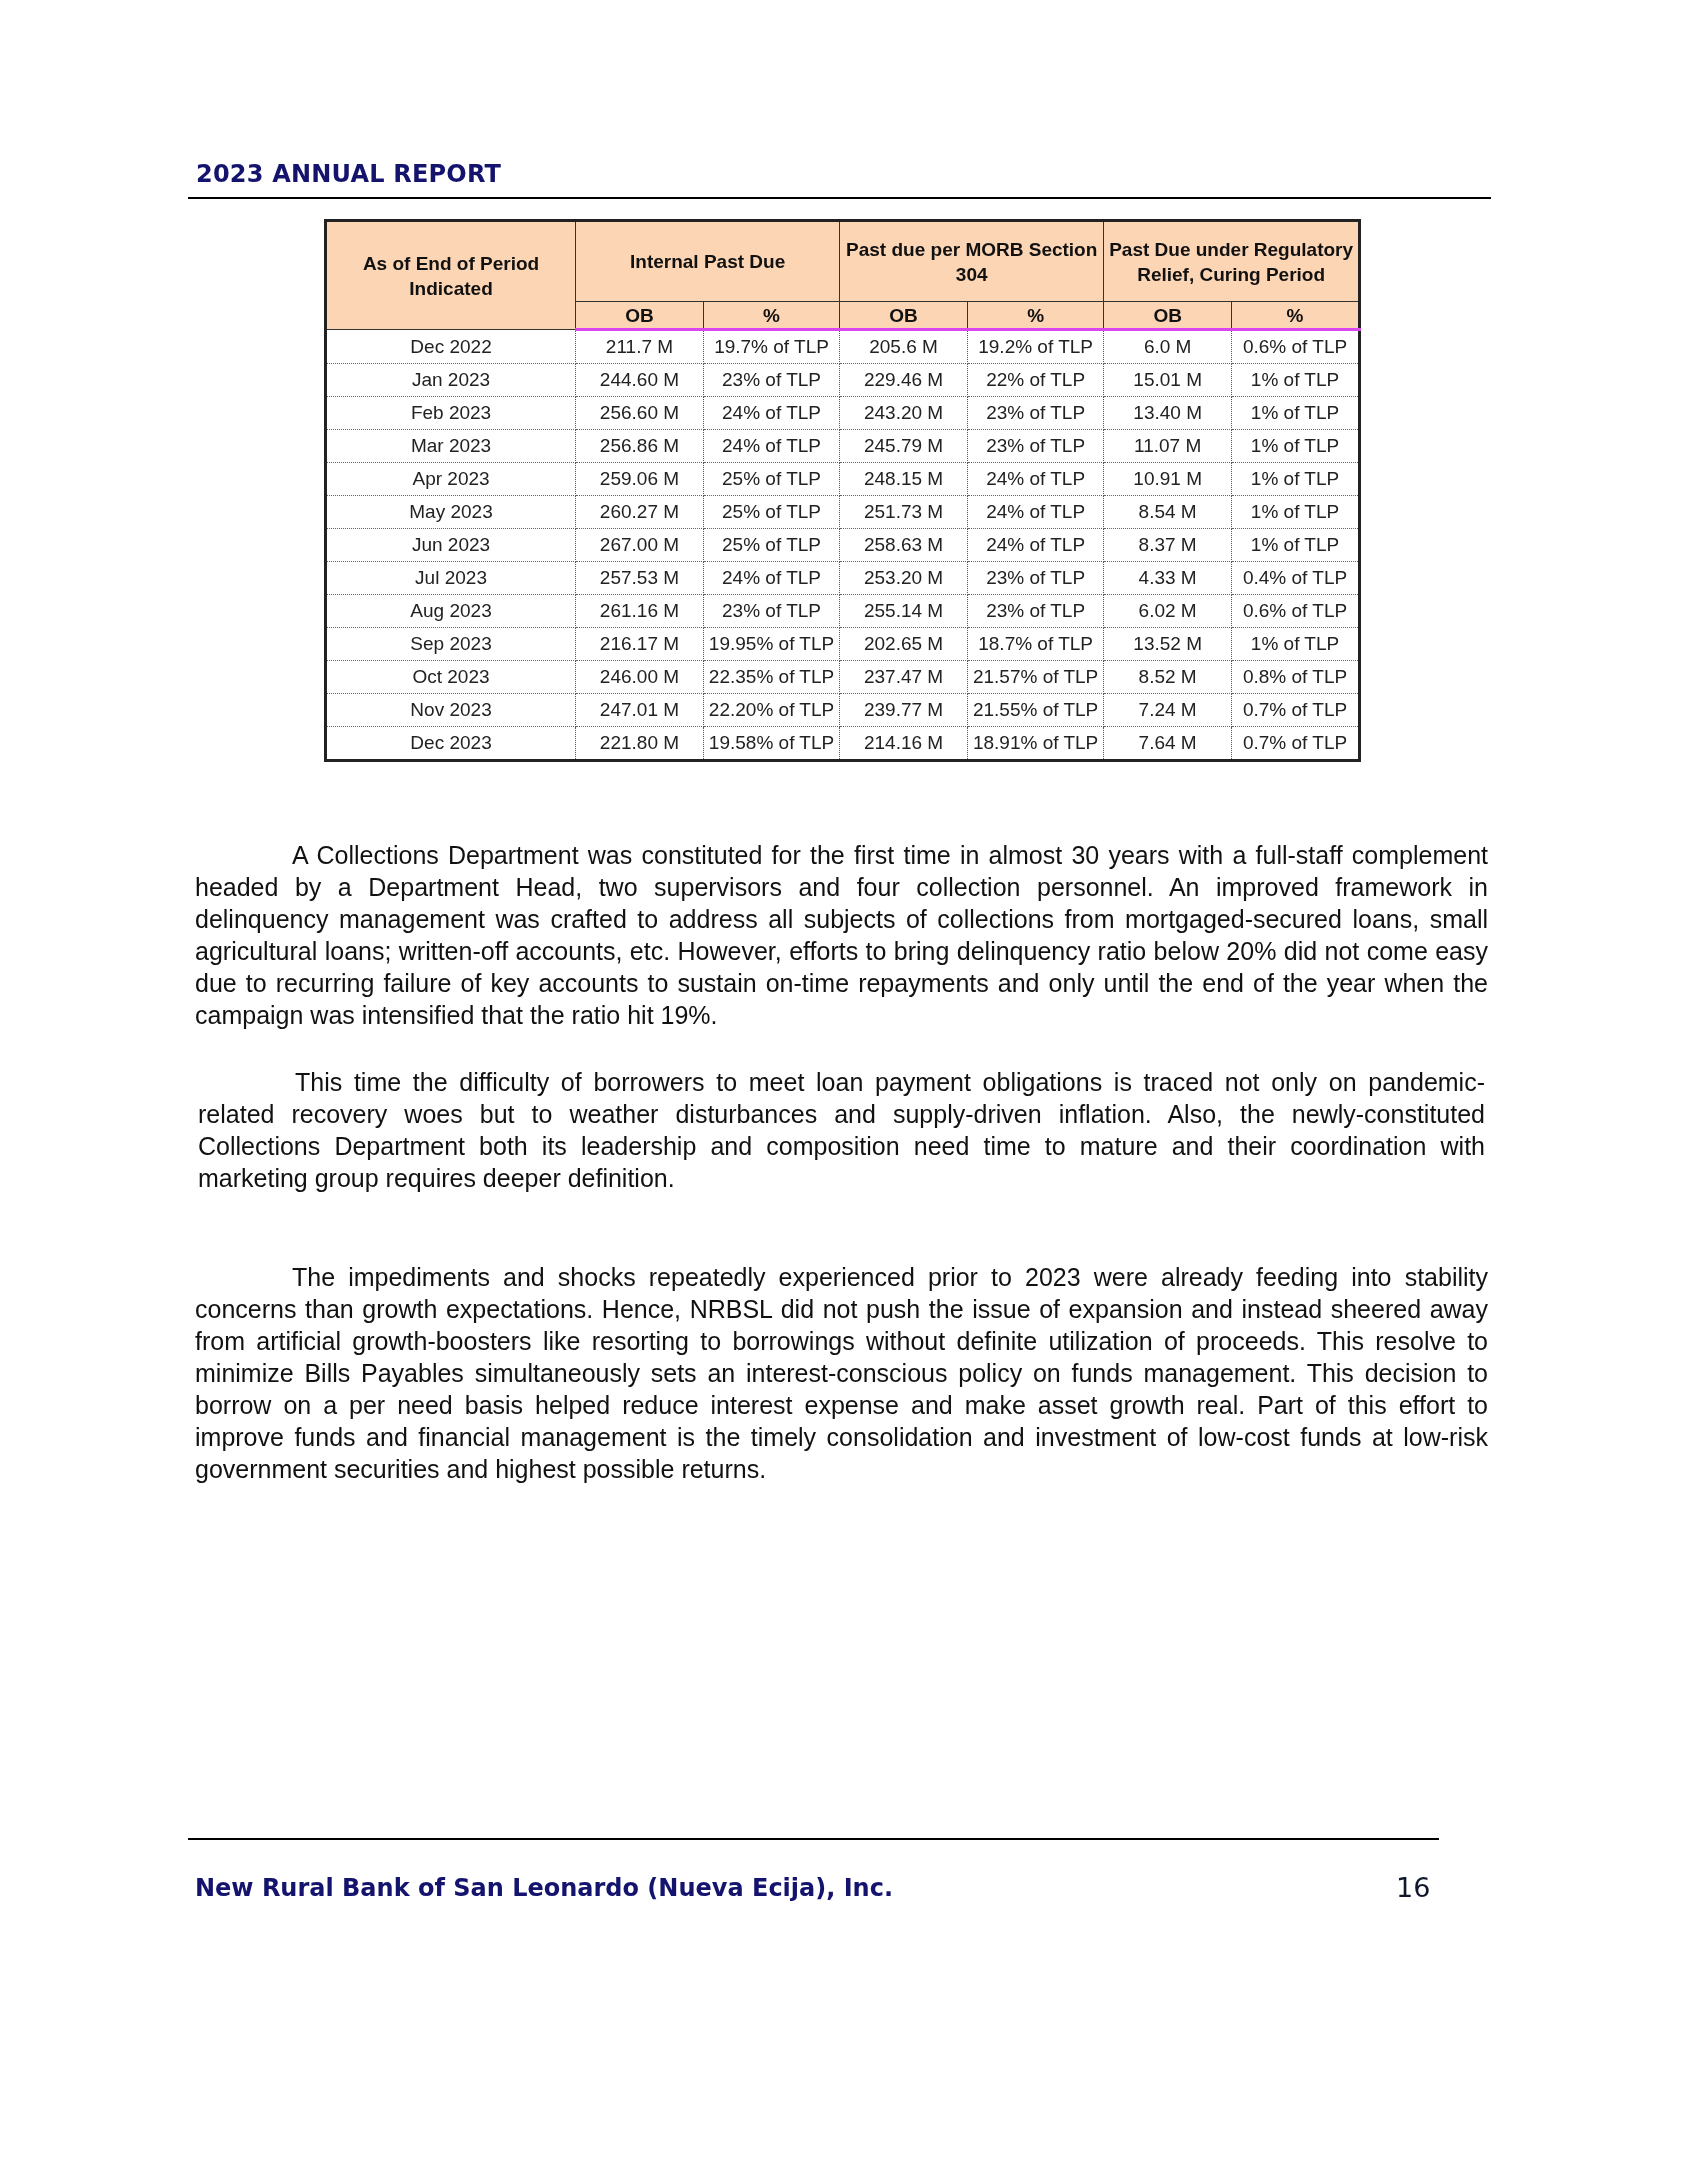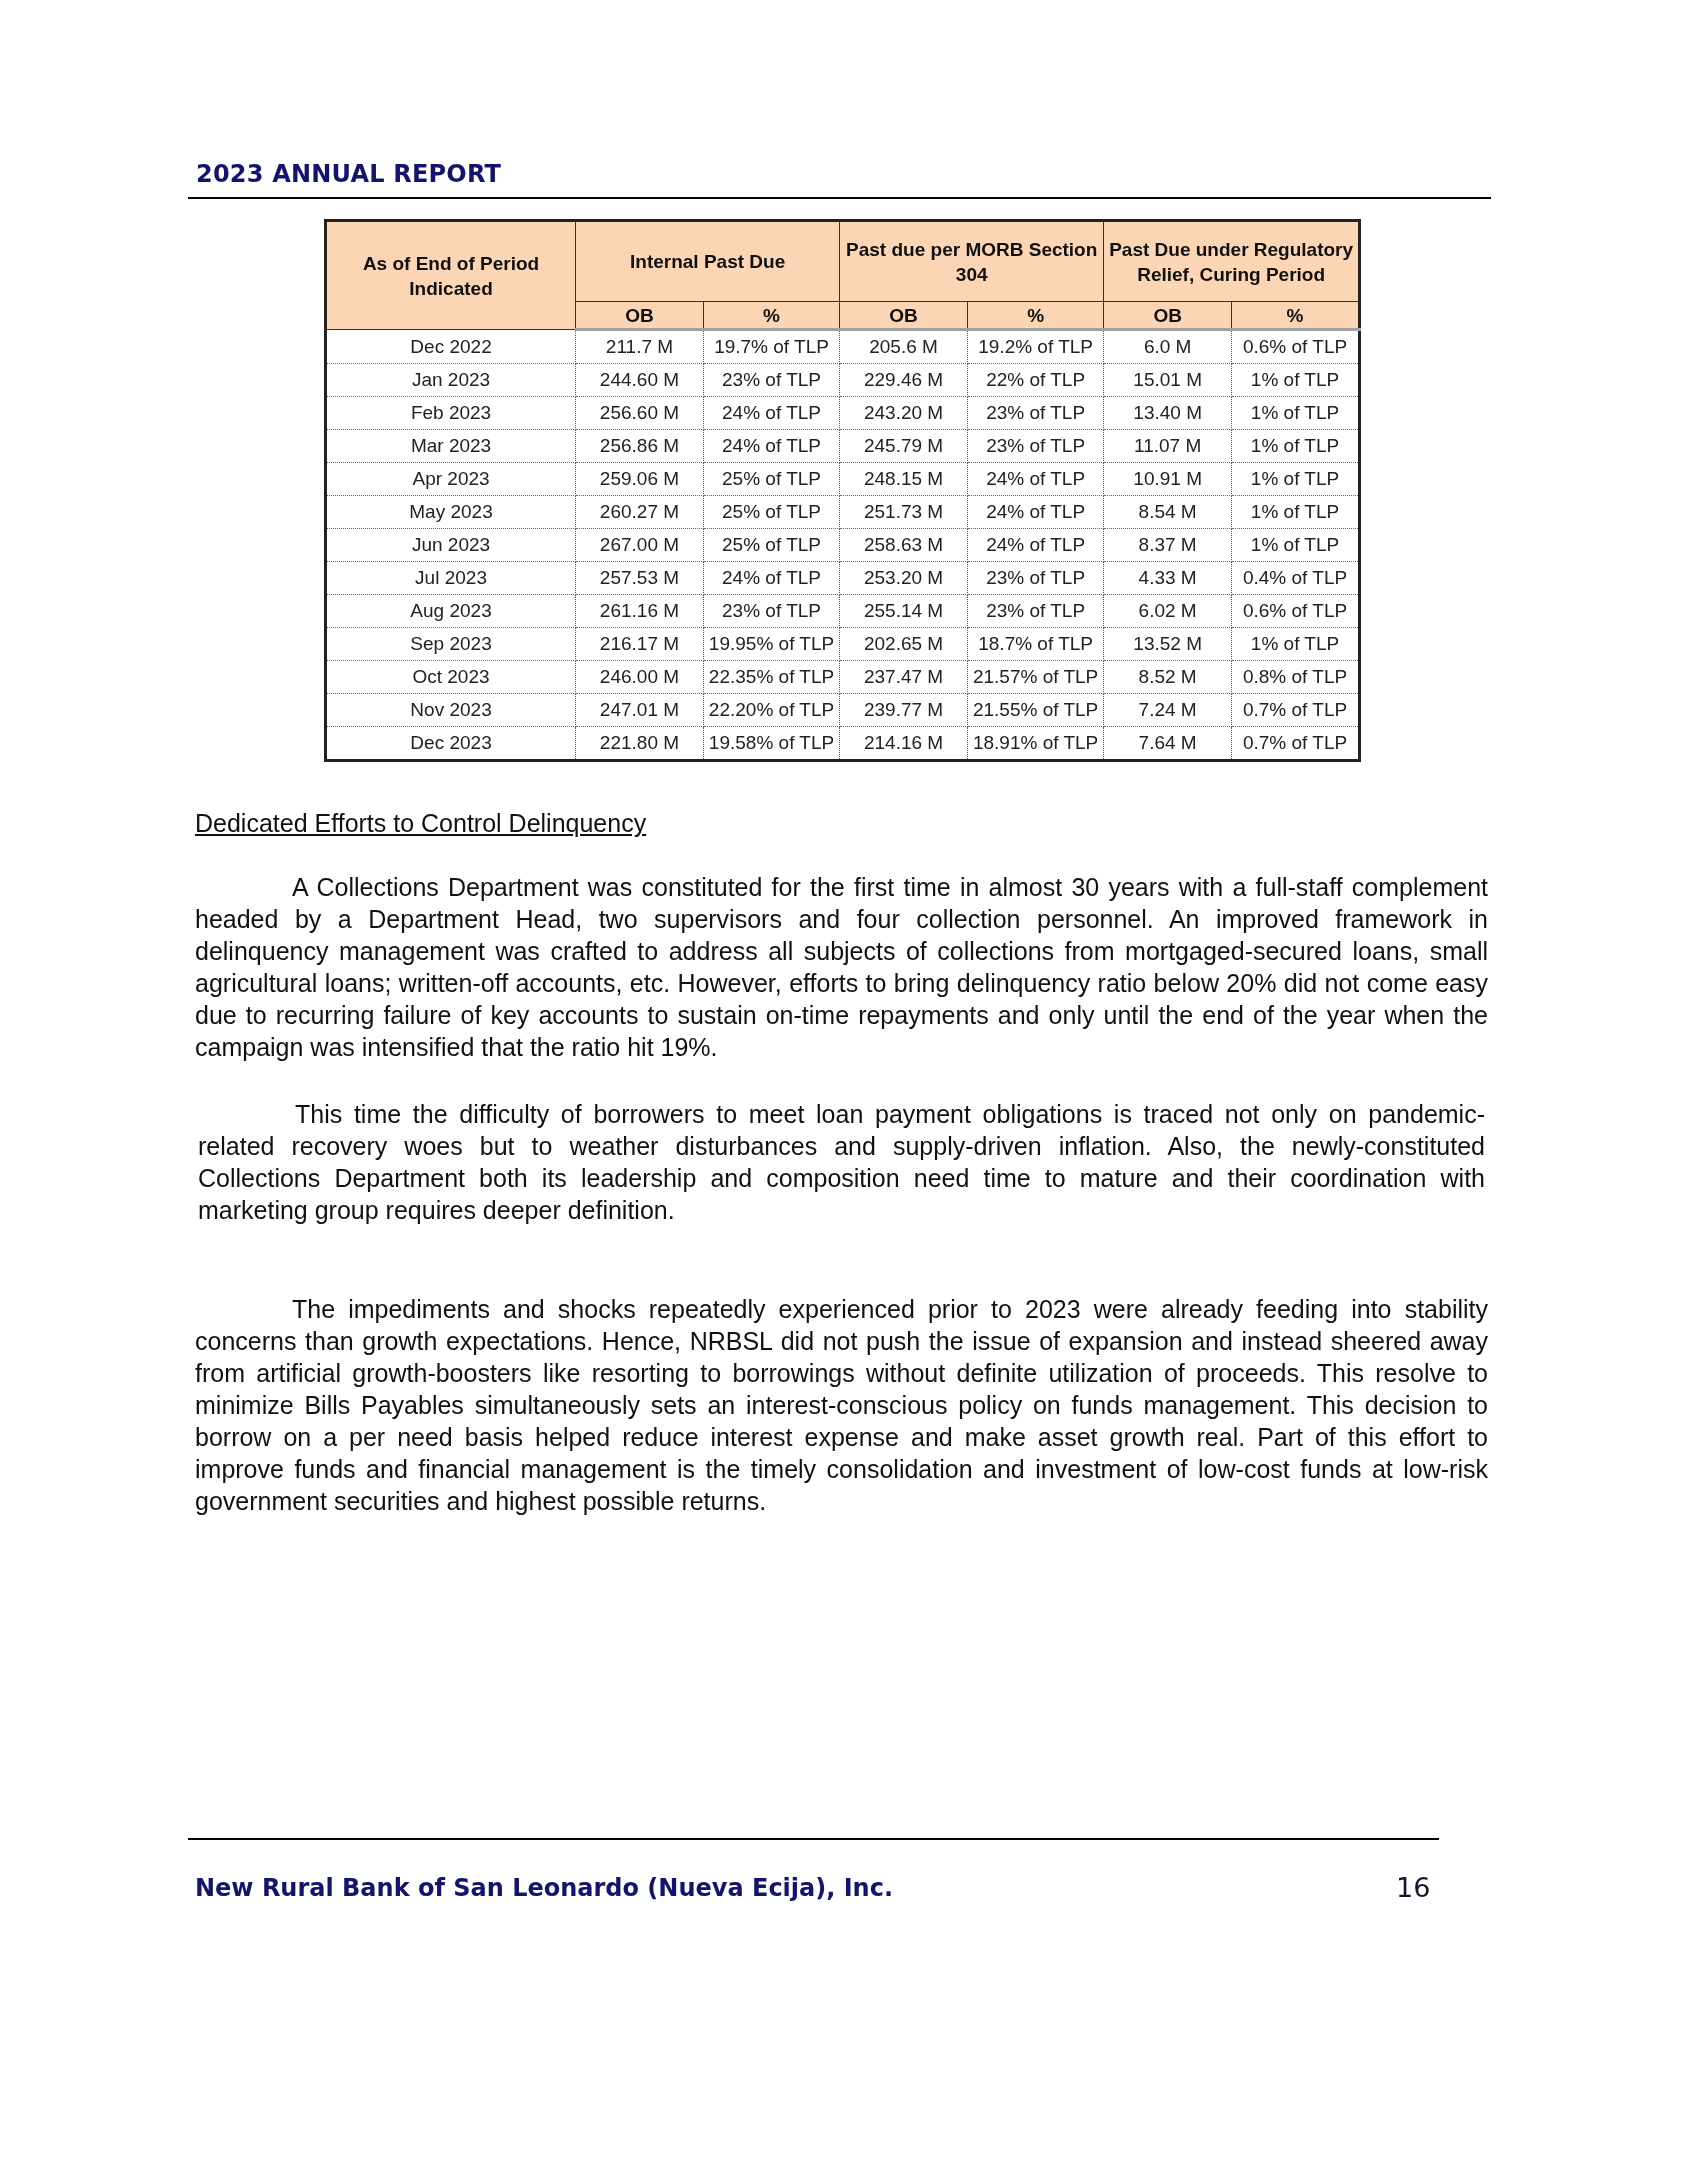--- a/index.html
+++ b/index.html
@@ -7,21 +7,21 @@
          font-family: "Liberation Sans", sans-serif; color: #111; }
 
   .report-title { position: absolute; left: 196px; top: 160px; font-size: 24px; font-weight: bold;
                   color: #14146e; font-family: "DejaVu Sans", sans-serif; letter-spacing: 0.2px; }
   .header-rule { position: absolute; left: 188px; top: 197px; width: 1303px; height: 2px; background: #000; }
 
   table.pd { position: absolute; left: 324px; top: 219px; width: 1037px; border-collapse: collapse;
              border: 3px solid #222; font-size: 19px; table-layout: fixed; }
   table.pd th { background: #fcd5b4; font-weight: bold; text-align: center; border: 1px solid #333;
                 padding: 0 4px; line-height: 25px; color: #111; }
-  table.pd thead tr.sub th { height: 26px; border-bottom: 3px solid #a3a3a3; }
+  table.pd thead tr.sub th { height: 26px; border-bottom: 3px solid #d946ef; }
   table.pd thead tr.top th { height: 79px; }
   table.pd td { text-align: center; height: 32px; padding: 0; white-space: nowrap;
                 border-left: 1px dotted #555; border-right: 1px dotted #555; border-bottom: 1px dotted #666; color: #222; }
   table.pd tbody tr:last-child td { border-bottom: none; }
 
   .section { position: absolute; left: 195px; width: 1293px; font-size: 25px; line-height: 32px; }
   .heading { text-decoration: underline; }
   .para { text-align: justify; text-indent: 97px; }
 
   .footer-rule { position: absolute; left: 188px; top: 1838px; width: 1251px; height: 2px; background: #000; }
@@ -177,21 +177,20 @@
         <td>19.58% of TLP</td>
         <td>214.16 M</td>
         <td>18.91% of TLP</td>
         <td>7.64 M</td>
         <td>0.7% of TLP</td>
       </tr>
     </tbody>
 </table>
 
 <div class="section" style="top:807px;">
-  <div class="heading">Dedicated Efforts to Control Delinquency</div>
   <div style="height:32px"></div>
   <p class="para" style="margin:0">A Collections Department was constituted for the first time in almost 30 years with a full-staff complement headed by a Department Head, two supervisors and four collection personnel. An improved framework in delinquency management was crafted to address all subjects of collections from mortgaged-secured loans, small agricultural loans; written-off accounts, etc. However, efforts to bring delinquency ratio below 20% did not come easy due to recurring failure of key accounts to sustain on-time repayments and only until the end of the year when the campaign was intensified that the ratio hit 19%.</p>
   <div style="height:32px"></div>
   <p class="para" style="margin:3px">This time the difficulty of borrowers to meet loan payment obligations is traced not only on pandemic-related recovery woes but to weather disturbances and supply-driven inflation. Also, the newly-constituted Collections Department both its leadership and composition need time to mature and their coordination with marketing group requires deeper definition.</p>
   <div style="height:32px"></div>
   <div style="height:32px"></div>
   <p class="para" style="margin:0">The impediments and shocks repeatedly experienced prior to 2023 were already feeding into stability concerns than growth expectations. Hence, NRBSL did not push the issue of expansion and instead sheered away from artificial growth-boosters like resorting to borrowings without definite utilization of proceeds.  This resolve to minimize Bills Payables simultaneously sets an interest-conscious policy on funds management. This decision to borrow on a per need basis helped reduce interest expense and make asset growth real. Part of this effort to improve funds and financial management is the timely consolidation and investment of low-cost funds at low-risk government securities and highest possible returns.</p>
 </div>
 
 <div class="footer-rule"></div>

